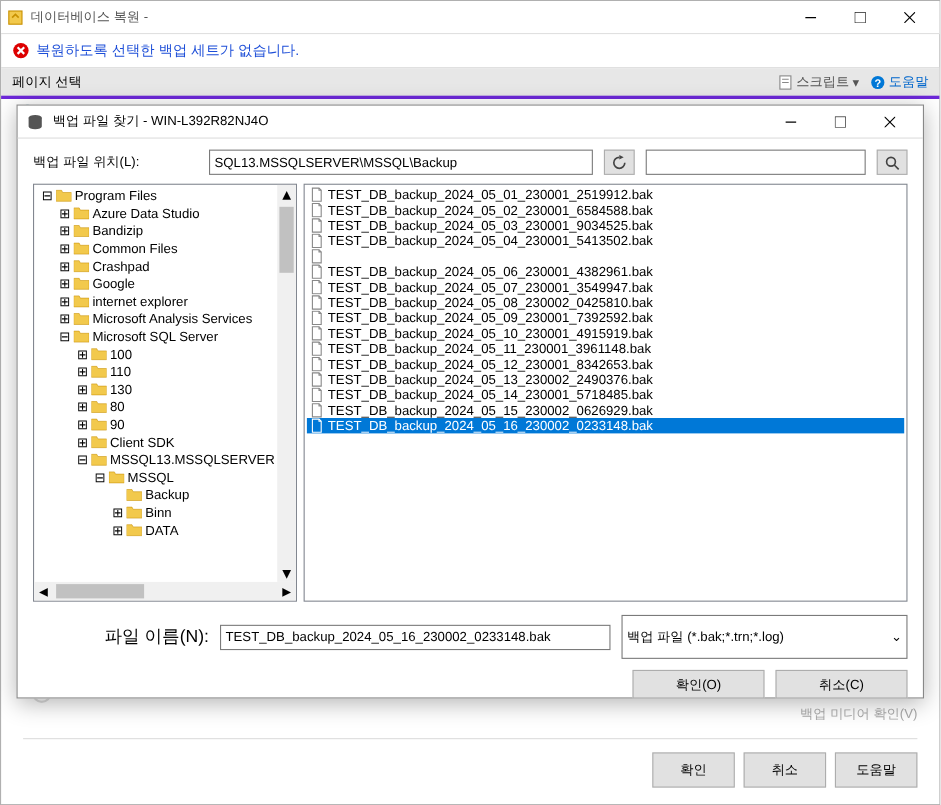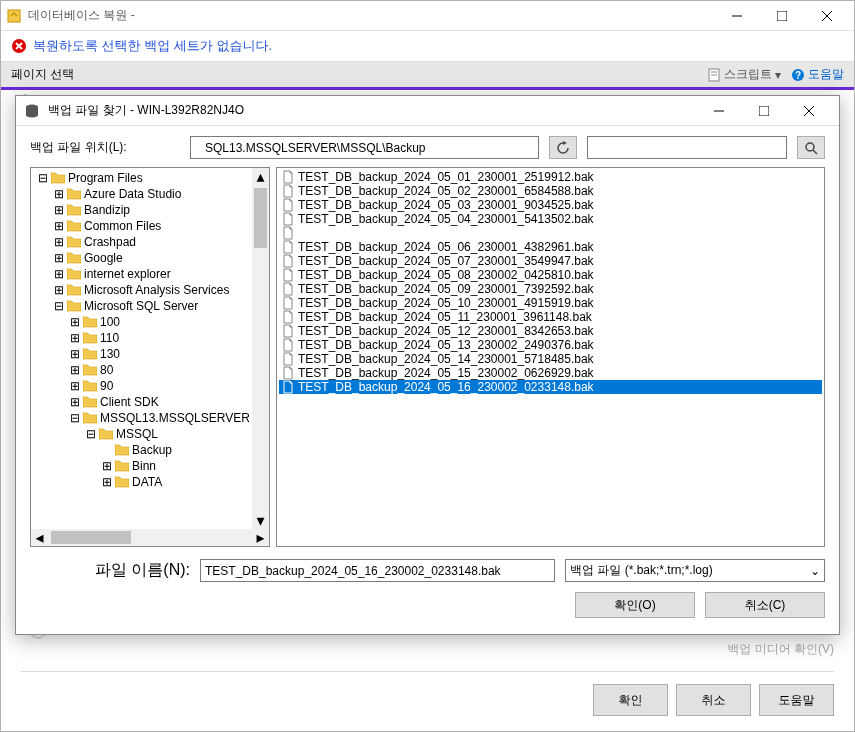--- a/index.html
+++ b/index.html
@@ -26,21 +26,21 @@
     
     
     .dialog { position: absolute; top: 95px; left: 15px; width: 825px; height: 540px; background: #fff; border: 1px solid #888; box-shadow: 0 4px 20px rgba(0,0,0,0.3); }
     .dialog-titlebar { height: 30px; display: flex; align-items: center; padding: 0 8px; border-bottom: 1px solid #ddd; }
     .dialog-titlebar .db-icon { width: 16px; height: 16px; margin-right: 8px; }
     .dialog-title { font-size: 12px; flex: 1; }
     
     .dialog-body { padding: 10px 14px; }
     .path-row { display: flex; align-items: center; gap: 10px; margin-bottom: 8px; }
     .path-label { font-size: 12px; width: 150px; }
-    .path-input { flex: 1; height: 23px; border: 1px solid #7a7a7a; padding: 2px 14px; font-size: 12px; }
+    .path-input { flex: 1; height: 23px; border: 1px solid #7a7a7a; padding: 2px 4px; font-size: 12px; }
     .refresh-btn { width: 28px; height: 23px; border: 1px solid #adadad; background: #e1e1e1; display: flex; align-items: center; justify-content: center; cursor: pointer; }
     .search-input { width: 200px; height: 23px; border: 1px solid #7a7a7a; padding: 2px 4px; font-size: 12px; }
     .search-btn { width: 28px; height: 23px; border: 1px solid #adadad; background: #e1e1e1; display: flex; align-items: center; justify-content: center; cursor: pointer; }
     
     .browser-area { display: flex; gap: 6px; height: 380px; }
     .tree-panel { width: 240px; border: 1px solid #828790; background: #fff; overflow: hidden; position: relative; }
     .tree-content { padding: 2px; font-size: 12px; overflow: auto; height: calc(100% - 17px); }
     .tree-node { display: flex; align-items: center; padding: 1px 0; white-space: nowrap; }
     .tree-toggle { width: 12px; height: 12px; display: inline-flex; align-items: center; justify-content: center; margin-right: 2px; cursor: pointer; }
     .tree-spacer { display: inline-block; width: 14px; }
@@ -60,21 +60,21 @@
     
     .file-panel { flex: 1; border: 1px solid #828790; background: #fff; overflow-y: auto; padding: 2px; font-size: 12px; }
     .file-row { display: flex; align-items: center; padding: 0 2px; cursor: pointer; }
     .file-row.selected { background: #0078d7; color: #fff; }
     .file-icon { width: 14px; height: 14px; margin-right: 3px; flex-shrink: 0; }
     .file-name { white-space: nowrap; }
     
     .file-name-row { display: flex; align-items: center; gap: 10px; margin-top: 12px; }
     .file-name-label { font-size: 16px; text-align: right; width: 160px; }
     .file-name-input { flex: 1; height: 23px; border: 1px solid #7a7a7a; padding: 2px 4px; font-size: 12px; }
-    .file-type-select { width: 260px; height: 23px; border: 1px solid #7a7a7a; padding: 2px 4px; font-size: 12px; background: #fff; display: flex; align-items: center; justify-content: space-between; cursor: pointer; }
+    .file-type-select { width: 260px; height: 40px; border: 1px solid #7a7a7a; padding: 2px 4px; font-size: 12px; background: #fff; display: flex; align-items: center; justify-content: space-between; cursor: pointer; }
     
     .dialog-buttons { display: flex; justify-content: flex-end; gap: 10px; margin-top: 10px; padding-right: 0; }
     .btn { min-width: 120px; height: 26px; border: 1px solid #adadad; background: #e1e1e1; font-size: 12px; cursor: pointer; display: flex; align-items: center; justify-content: center; }
     
     .media-check { position: absolute; right: 20px; top: 640px; font-size: 12px; color: #aaa; }
     
     .bottom-btns { position: absolute; bottom: 15px; right: 20px; display: flex; gap: 8px; border-top: 1px solid #ddd; padding-top: 12px; width: calc(100% - 40px); justify-content: flex-end; left: 20px; }
     .bottom-btns .btn { min-width: 75px; height: 32px; }
     
     .progress-circle { position: absolute; left: 28px; top: 620px; width: 18px; height: 18px; border: 2px solid #ddd; border-radius: 50%; }

